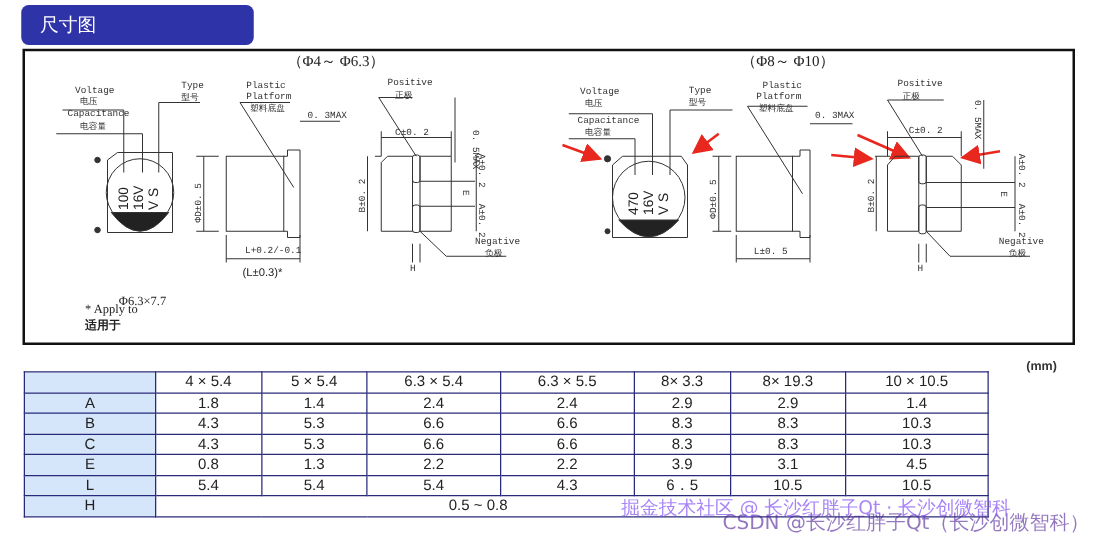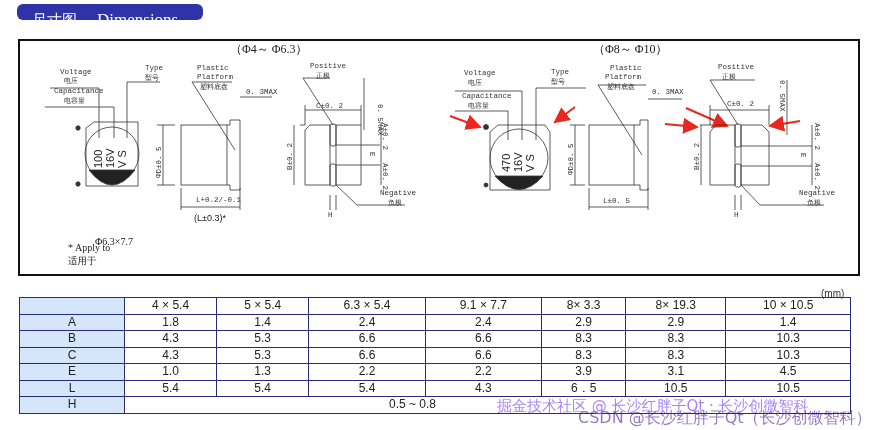--- a/index.html
+++ b/index.html
@@ -1,45 +1,44 @@
 <!DOCTYPE html>
 <html><head>
 <meta charset="utf-8">
 <style>
   html, body { margin:0; padding:0; }
   body { width:878px; height:430px; background:#ffffff; position:relative; overflow:hidden;
          font-family:"Liberation Serif", serif; color:#222; }
-  .title-tab { position:absolute; left:17px; top:4px; width:186px; height:16px; background:#2f33a8;
+  .title-tab { position:absolute; left:17px; top:4px; width:186px; height:32px; background:#2f33a8;
                border-radius:6px; color:#fff; font-size:17px; line-height:32px; }
   .title-tab .zh { position:absolute; left:15px; top:0; font-family:"DejaVu Sans", sans-serif; font-size:15px; }
   .title-tab .en { position:absolute; left:80px; top:0; }
   .frame { position:absolute; left:18px; top:39px; width:842px; height:237px; border:2px solid #111; box-sizing:border-box; }
   .diagram { position:absolute; left:0; top:0; }
   .dtxt { font-family:"Liberation Mono", monospace; font-size:7.5px; fill:#333; }
   .dtxt-cn { font-family:"DejaVu Sans", sans-serif; font-size:7px; fill:#333; }
   .dtxt-big { font-family:"Liberation Serif", serif; font-size:12px; fill:#222; }
   .apply { position:absolute; left:68px; top:241px; font-size:10px; line-height:13px; }
   .apply-val { position:absolute; left:95px; top:236px; font-size:10px; }
-  .unit { position:absolute; left:821px; top:288px; font-family:"Liberation Sans", sans-serif; font-size:10px; color:#333; }
-  table.dims { position:absolute; left:19px; top:297px; width:832px; border-collapse:collapse;
+  .unit { position:absolute; left:821px; top:288px; font-family:"Liberation Sans", sans-serif; font-size:10px; color:#333;font-weight:bold; }
+  table.dims { position:absolute; left:19px; top:297px; width:772px; border-collapse:collapse;
                font-family:"Liberation Sans", sans-serif; font-size:12px; color:#222; }
   table.dims td { border:1px solid #2a2a7a; height:15.5px; padding:0; text-align:center; line-height:15px; }
   table.dims td.rowhead { background:#d6e6fa; width:104px; }
   table.dims td.corner { background:#d6e6fa; }
   .wm { position:absolute; left:497px; top:397px; font-family:"DejaVu Sans", sans-serif; font-size:15px;
         color:#8b5cf6; letter-spacing:0px; opacity:0.75; white-space:nowrap; }
   .wm2 { position:absolute; left:578px; top:408px; font-family:"DejaVu Sans", sans-serif; font-size:16px;
          color:#4c1d95; white-space:nowrap; opacity:0.6; }
 </style>
 </head>
 <body>
 
 <div class="title-tab">
   <span class="zh">尺寸图</span>
-  <span class="en">Dimensions</span>
 </div>
 
 <div class="frame"></div>
 
 <svg class="diagram" width="878" height="300">
   <defs>
     <marker id="ah" markerWidth="8" markerHeight="8" refX="7" refY="4" orient="auto">
       <path d="M0,0 L8,4 L0,8 z" fill="#e8281e"></path>
     </marker>
   </defs>
@@ -209,34 +208,34 @@
   <text x="0" y="0" class="dtxt" transform="translate(815,123) rotate(90)">A±0. 2</text>
   <text x="0" y="0" class="dtxt" transform="translate(815,163) rotate(90)">A±0. 2</text>
   <text x="0" y="0" class="dtxt" transform="translate(801,153) rotate(90)">E</text>
   <text x="799" y="195" class="dtxt">Negative</text>
   <text x="807" y="205" class="dtxt-cn">负极</text>
   <text x="734" y="217" class="dtxt">H</text>
 </svg>
 
 <div class="apply">
   <div>* Apply to</div>
-  <div style="font-family:'DejaVu Sans',sans-serif;font-size:9.5px;">适用于</div>
+  <div style="font-family:'DejaVu Sans',sans-serif;font-size:9.5px;font-weight:bold;">适用于</div>
 </div>
 <div class="apply-val">Φ6.3×7.7</div>
 
 <div class="unit">(mm)</div>
 
 <table class="dims">
   <tbody>
       <tr>
     <td class="corner"></td>
     <td>4 × 5.4</td>
     <td>5 × 5.4</td>
     <td>6.3 × 5.4</td>
-    <td>9.1 × 7.7</td>
+    <td>6.3 × 5.5</td>
     <td>8× 3.3</td>
     <td>8× 19.3</td>
     <td>10 × 10.5</td>
   </tr>
   <tr>
     <td class="rowhead">A</td>
     <td>1.8</td>
     <td>1.4</td>
     <td>2.4</td>
     <td>2.4</td>
@@ -259,21 +258,21 @@
     <td>4.3</td>
     <td>5.3</td>
     <td>6.6</td>
     <td>6.6</td>
     <td>8.3</td>
     <td>8.3</td>
     <td>10.3</td>
   </tr>
   <tr>
     <td class="rowhead">E</td>
-    <td>1.0</td>
+    <td>0.8</td>
     <td>1.3</td>
     <td>2.2</td>
     <td>2.2</td>
     <td>3.9</td>
     <td>3.1</td>
     <td>4.5</td>
   </tr>
   <tr>
     <td class="rowhead">L</td>
     <td>5.4</td>

